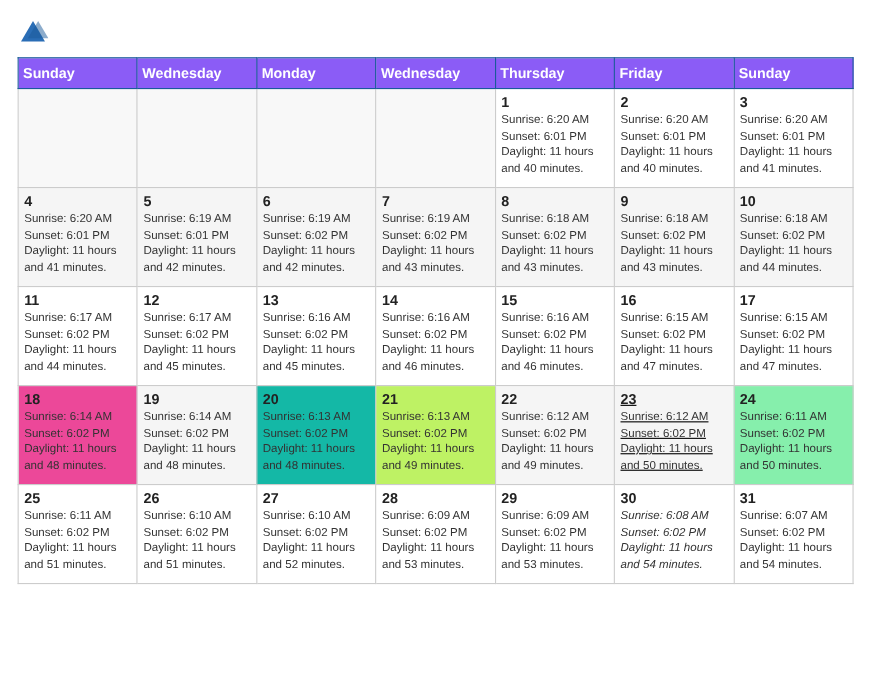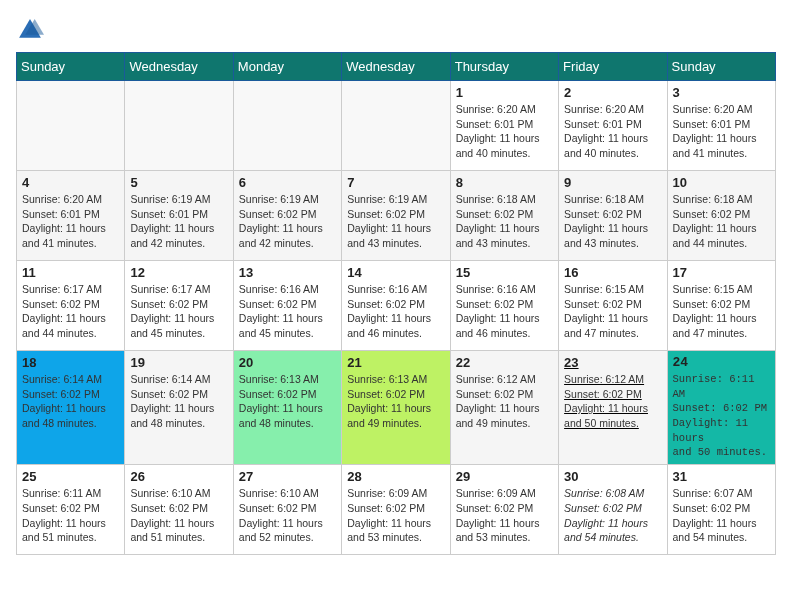--- a/index.html
+++ b/index.html
@@ -44,26 +44,26 @@
       font-size: 15px;
       color: #444;
       margin-top: 2px;
     }
     .calendar-table {
       width: 100%;
       border-collapse: collapse;
       font-size: 11px;
     }
     .calendar-table th {
-      background-color: #0f766e;
+      background-color: #8b5cf6;
       color: #fff;
       padding: 6px 4px;
       text-align: left;
       font-size: 13px;
-      font-weight: normal;
+      font-weight: bold;
       border: 1px solid #1a5a9a;
     }
     .calendar-table td {
       border: 1px solid #ccc;
       vertical-align: top;
       padding: 4px 5px;
       height: 90px;
       width: 108px;
       background: #fff;
     }
@@ -245,35 +245,35 @@
         </td>
         <td>
           <span class="day-number">17</span>
           <div class="day-info" style="white-space: pre-line;">Sunrise: 6:15 AM
 Sunset: 6:02 PM
 Daylight: 11 hours
 and 47 minutes.</div>
         </td>
       </tr>
       <tr>
-        <td style="background-color: #0ea5e9;">
+        <td style="background-color: #ec4899;">
           <span class="day-number">18</span>
           <div class="day-info" style="white-space: pre-line;">Sunrise: 6:14 AM
 Sunset: 6:02 PM
 Daylight: 11 hours
 and 48 minutes.</div>
         </td>
         <td style="background-color: rgb(245, 245, 245);">
           <span class="day-number">19</span>
           <div class="day-info" style="white-space: pre-line;">Sunrise: 6:14 AM
 Sunset: 6:02 PM
 Daylight: 11 hours
 and 48 minutes.</div>
         </td>
-        <td style="background-color: #86efac;">
+        <td style="background-color: #14b8a6;">
           <span class="day-number">20</span>
           <div class="day-info" style="white-space: pre-line;">Sunrise: 6:13 AM
 Sunset: 6:02 PM
 Daylight: 11 hours
 and 48 minutes.</div>
         </td>
         <td style="background-color: #bef264; margin-top: 25px;">
           <span class="day-number">21</span>
           <div class="day-info" style="white-space: pre-line;">Sunrise: 6:13 AM
 Sunset: 6:02 PM
@@ -287,21 +287,21 @@
 Daylight: 11 hours
 and 49 minutes.</div>
         </td>
         <td style="background-color: rgb(245, 245, 245); text-decoration: underline;">
           <span class="day-number">23</span>
           <div class="day-info" style="white-space: pre-line;">Sunrise: 6:12 AM
 Sunset: 6:02 PM
 Daylight: 11 hours
 and 50 minutes.</div>
         </td>
-        <td style="background-color: #14b8a6; font-family: Liberation Mono, monospace;">
+        <td style="background-color: #86efac;">
           <span class="day-number">24</span>
           <div class="day-info" style="white-space: pre-line;">Sunrise: 6:11 AM
 Sunset: 6:02 PM
 Daylight: 11 hours
 and 50 minutes.</div>
         </td>
       </tr>
       <tr>
         <td>
           <span class="day-number">25</span>

